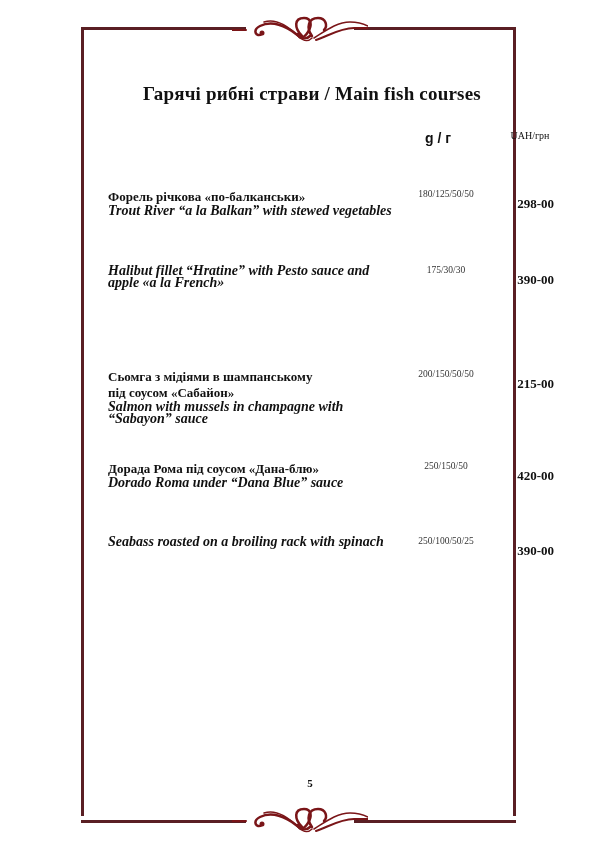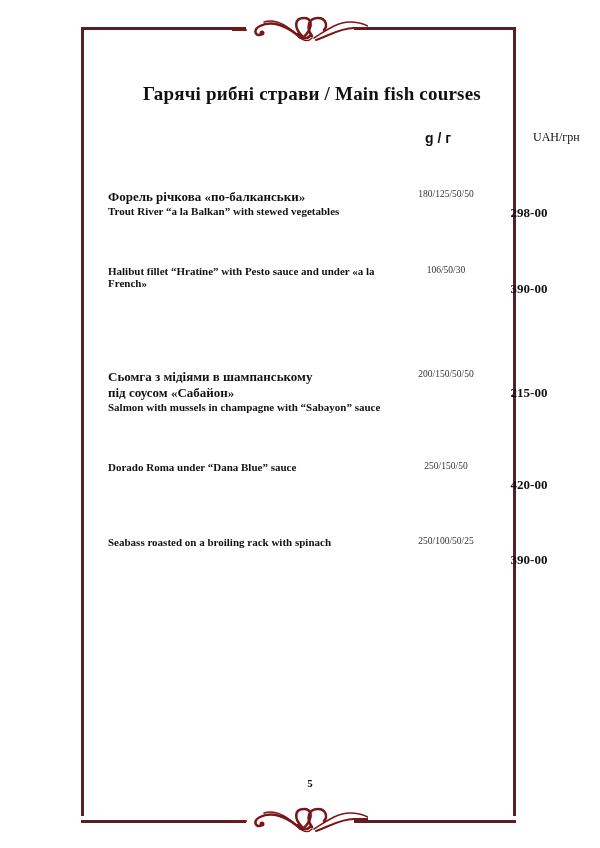--- a/index.html
+++ b/index.html
@@ -16,28 +16,28 @@
 
     .ornament { position: absolute; left: 232px; width: 136px; height: 34px; }
     .ornament-top { top: 12px; }
     .ornament-bottom { top: 803px; }
 
     .title { position: absolute; left: 0; width: 600px; top: 83px; text-align: center;
              font-size: 19px; font-weight: bold; letter-spacing: 0.2px; padding-left: 24px; box-sizing: border-box; }
 
     .col-head-weight { position: absolute; left: 413px; top: 130px; width: 50px; text-align: center;
                        font-family: "Liberation Sans", "DejaVu Sans", sans-serif; font-weight: bold; font-size: 14px; }
-    .col-head-price { position: absolute; left: 533px; top: 130px; width: 50px; text-align: left;
-                      font-size: 12px; }
+    .col-head-price { position: absolute; left: 505px; top: 130px; width: 50px; text-align: center;
+                      font-size: 10px; }
 
     .item { position: absolute; left: 108px; width: 460px; margin-top: 19px; }
     .item-name { font-size: 13px; font-weight: bold; line-height: 16px; width: 290px; }
-    .item-desc { font-size: 11px; font-weight: bold; line-height: 12px; width: 290px; }
+    .item-desc { font-size: 14px; font-style: italic; font-weight: bold; line-height: 12px; width: 290px; }
     .item-weight { position: absolute; left: 298px; top: 0; width: 80px; text-align: center; font-size: 9.5px; color: #333; }
-    .item-price { position: absolute; left: 396px; top: 16px; width: 50px; text-align: center; font-size: 13px; font-weight: bold; }
+    .item-price { position: absolute; left: 396px; top: 7px; width: 50px; text-align: right; font-size: 13px; font-weight: bold; }
 
     .page-number { position: absolute; left: 310px; top: 777px; width: 40px; text-align: center; font-size: 11px; font-weight: bold; transform: translateX(-20px); }
   </style>
 </head>
 <body>
 
 <div class="frame-line frame-top-left"></div>
 <div class="frame-line frame-top-right"></div>
 <div class="frame-line frame-left"></div>
 <div class="frame-line frame-right"></div>
@@ -63,34 +63,35 @@
 <div class="col-head-price">UAH/грн</div>
 
 <div class="item" style="top:170px;">
   <div class="item-name">Форель річкова «по-балканськи»</div>
   <div class="item-desc">Trout River “a la Balkan” with stewed vegetables</div>
   <div class="item-weight">180/125/50/50</div>
   <div class="item-price">298-00</div>
 </div>
 
 <div class="item" style="top:246px;">
-  <div class="item-desc">Halibut fillet “Hratine” with Pesto sauce and under «a la French»</div>
-  <div class="item-weight">106/50/30</div>
+  <div class="item-desc">Halibut fillet “Hratine” with Pesto sauce and apple «a la French»</div>
+  <div class="item-weight">175/30/30</div>
   <div class="item-price">390-00</div>
 </div>
 
 <div class="item" style="top:350px;">
   <div class="item-name">Сьомга з мідіями в шампанському</div>
   <div class="item-name">під соусом «Сабайон»</div>
   <div class="item-desc">Salmon with mussels in champagne with “Sabayon” sauce</div>
   <div class="item-weight">200/150/50/50</div>
   <div class="item-price">215-00</div>
 </div>
 
 <div class="item" style="top:442px;">
+  <div class="item-name">Дорада Рома під соусом «Дана-блю»</div>
   <div class="item-desc">Dorado Roma under “Dana Blue” sauce</div>
   <div class="item-weight">250/150/50</div>
   <div class="item-price">420-00</div>
 </div>
 
 <div class="item" style="top:517px;">
   <div class="item-desc">Seabass roasted on a broiling rack with spinach</div>
   <div class="item-weight">250/100/50/25</div>
   <div class="item-price">390-00</div>
 </div>

